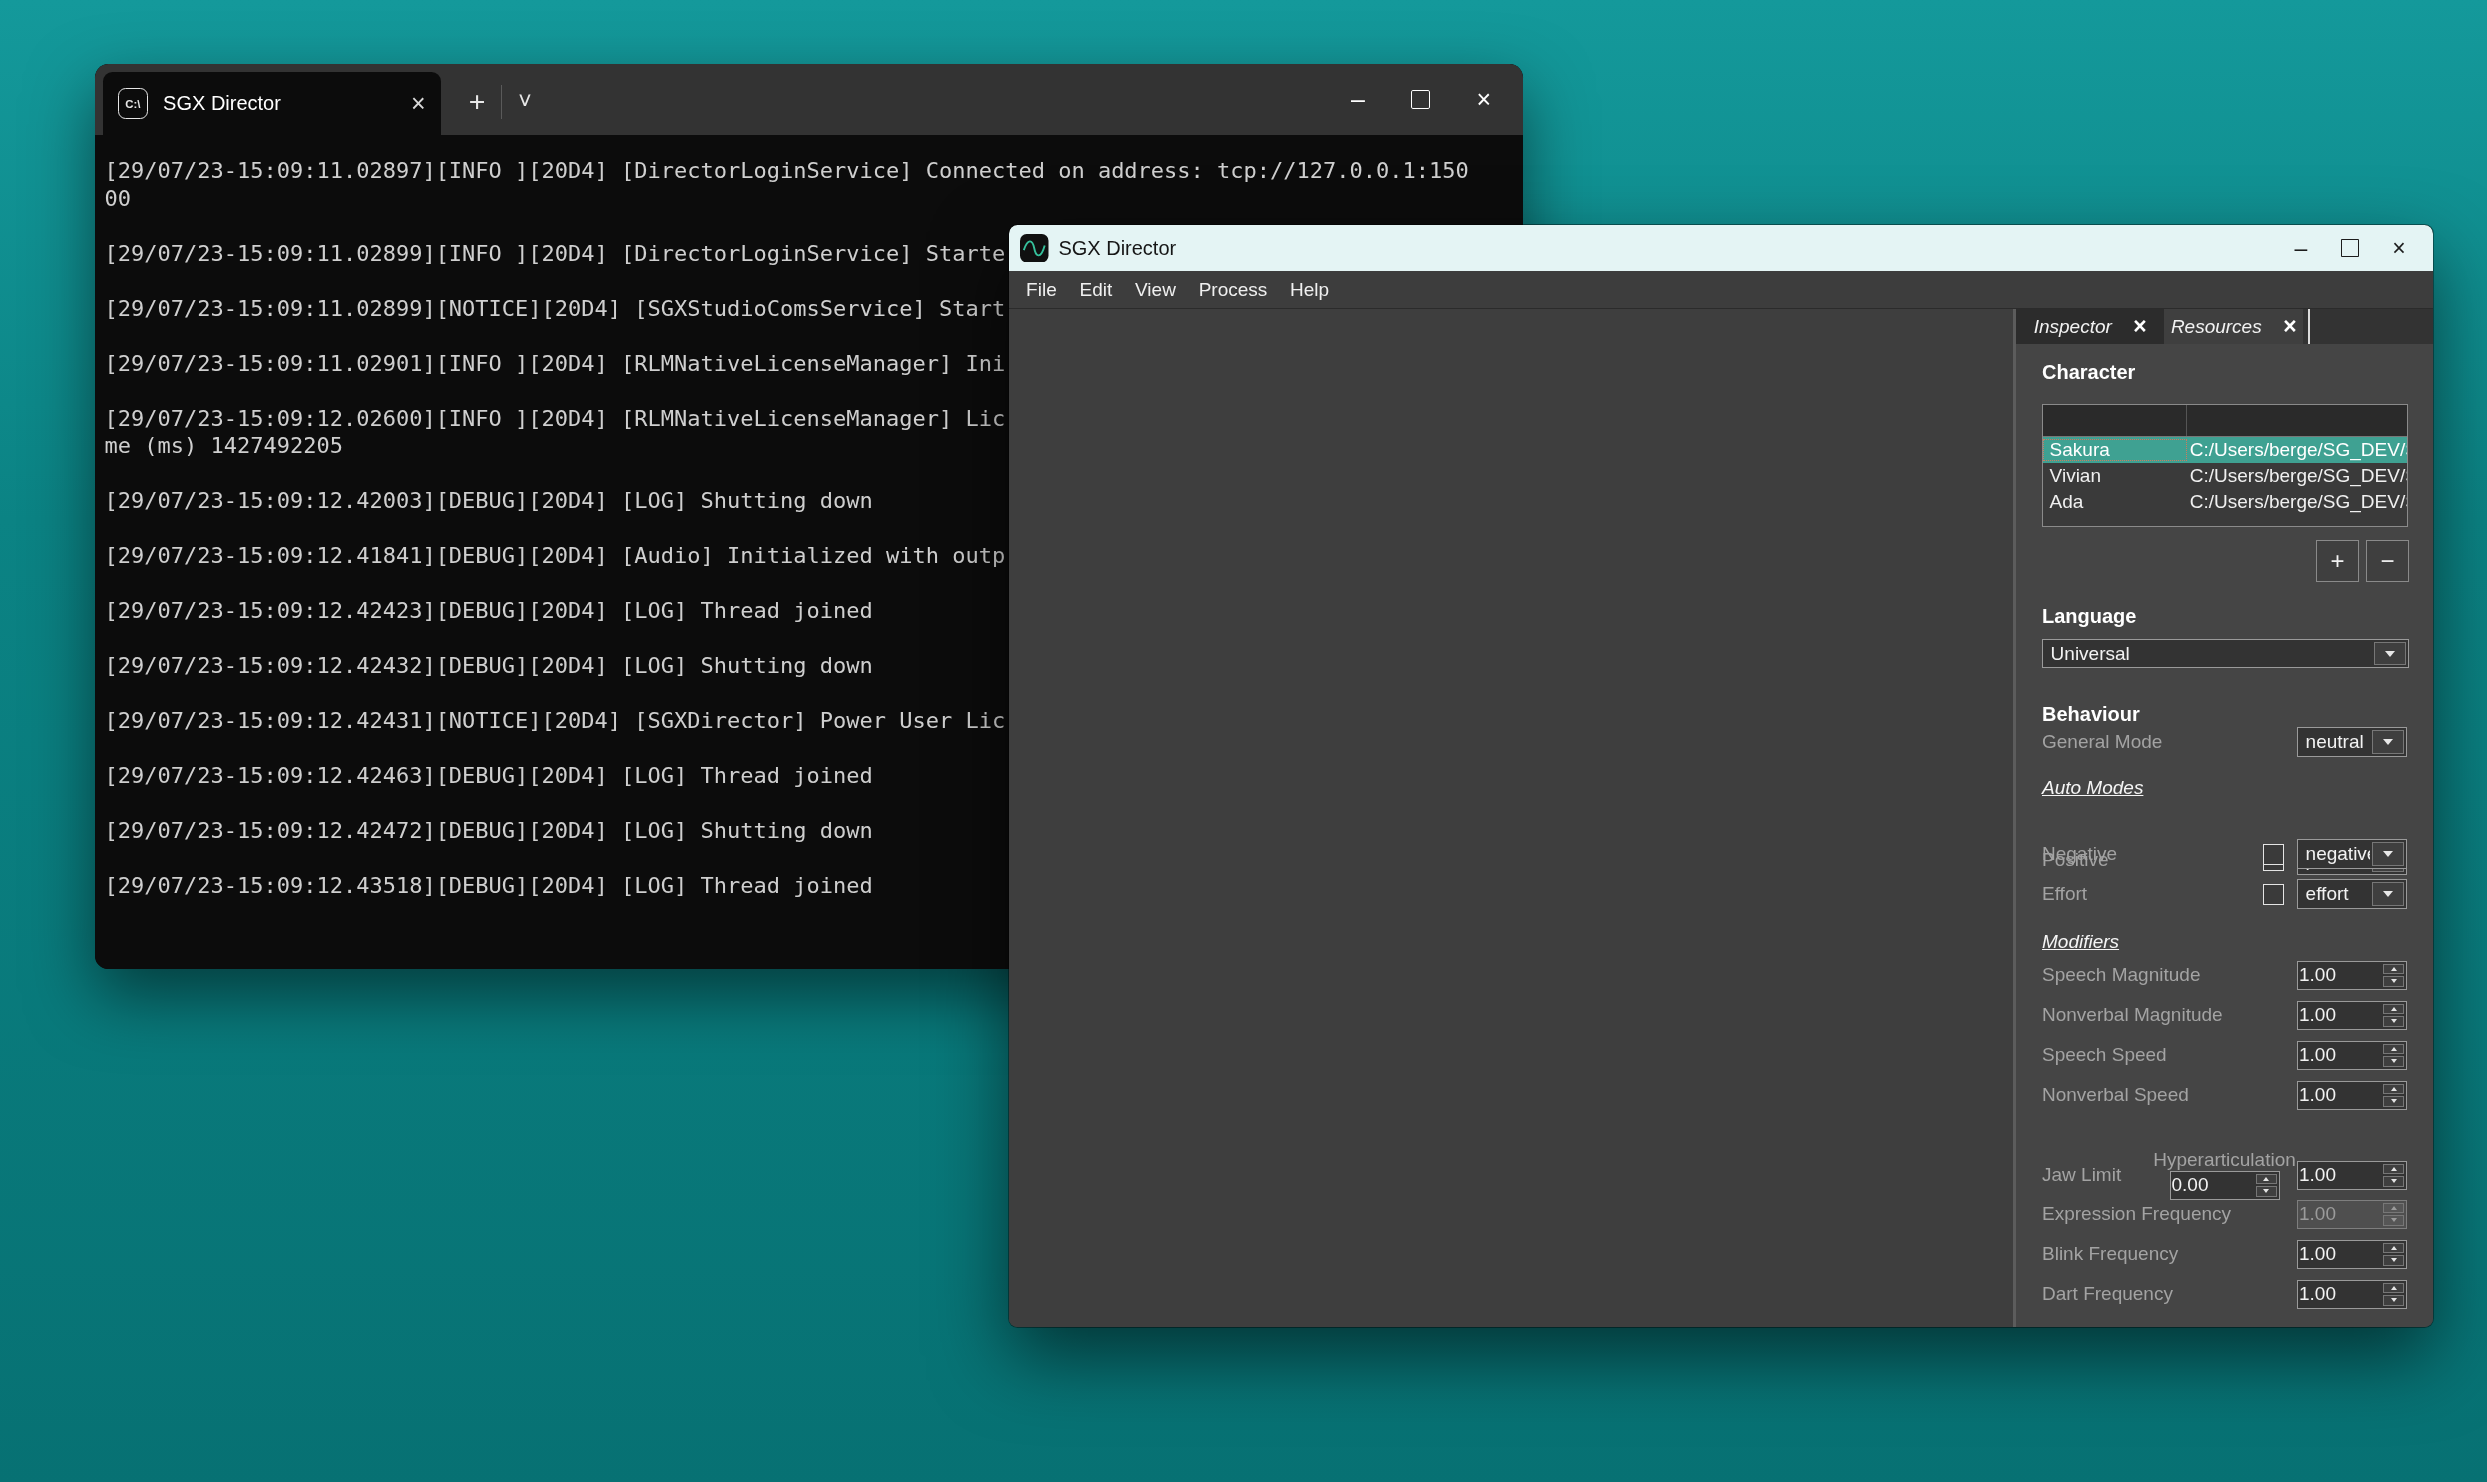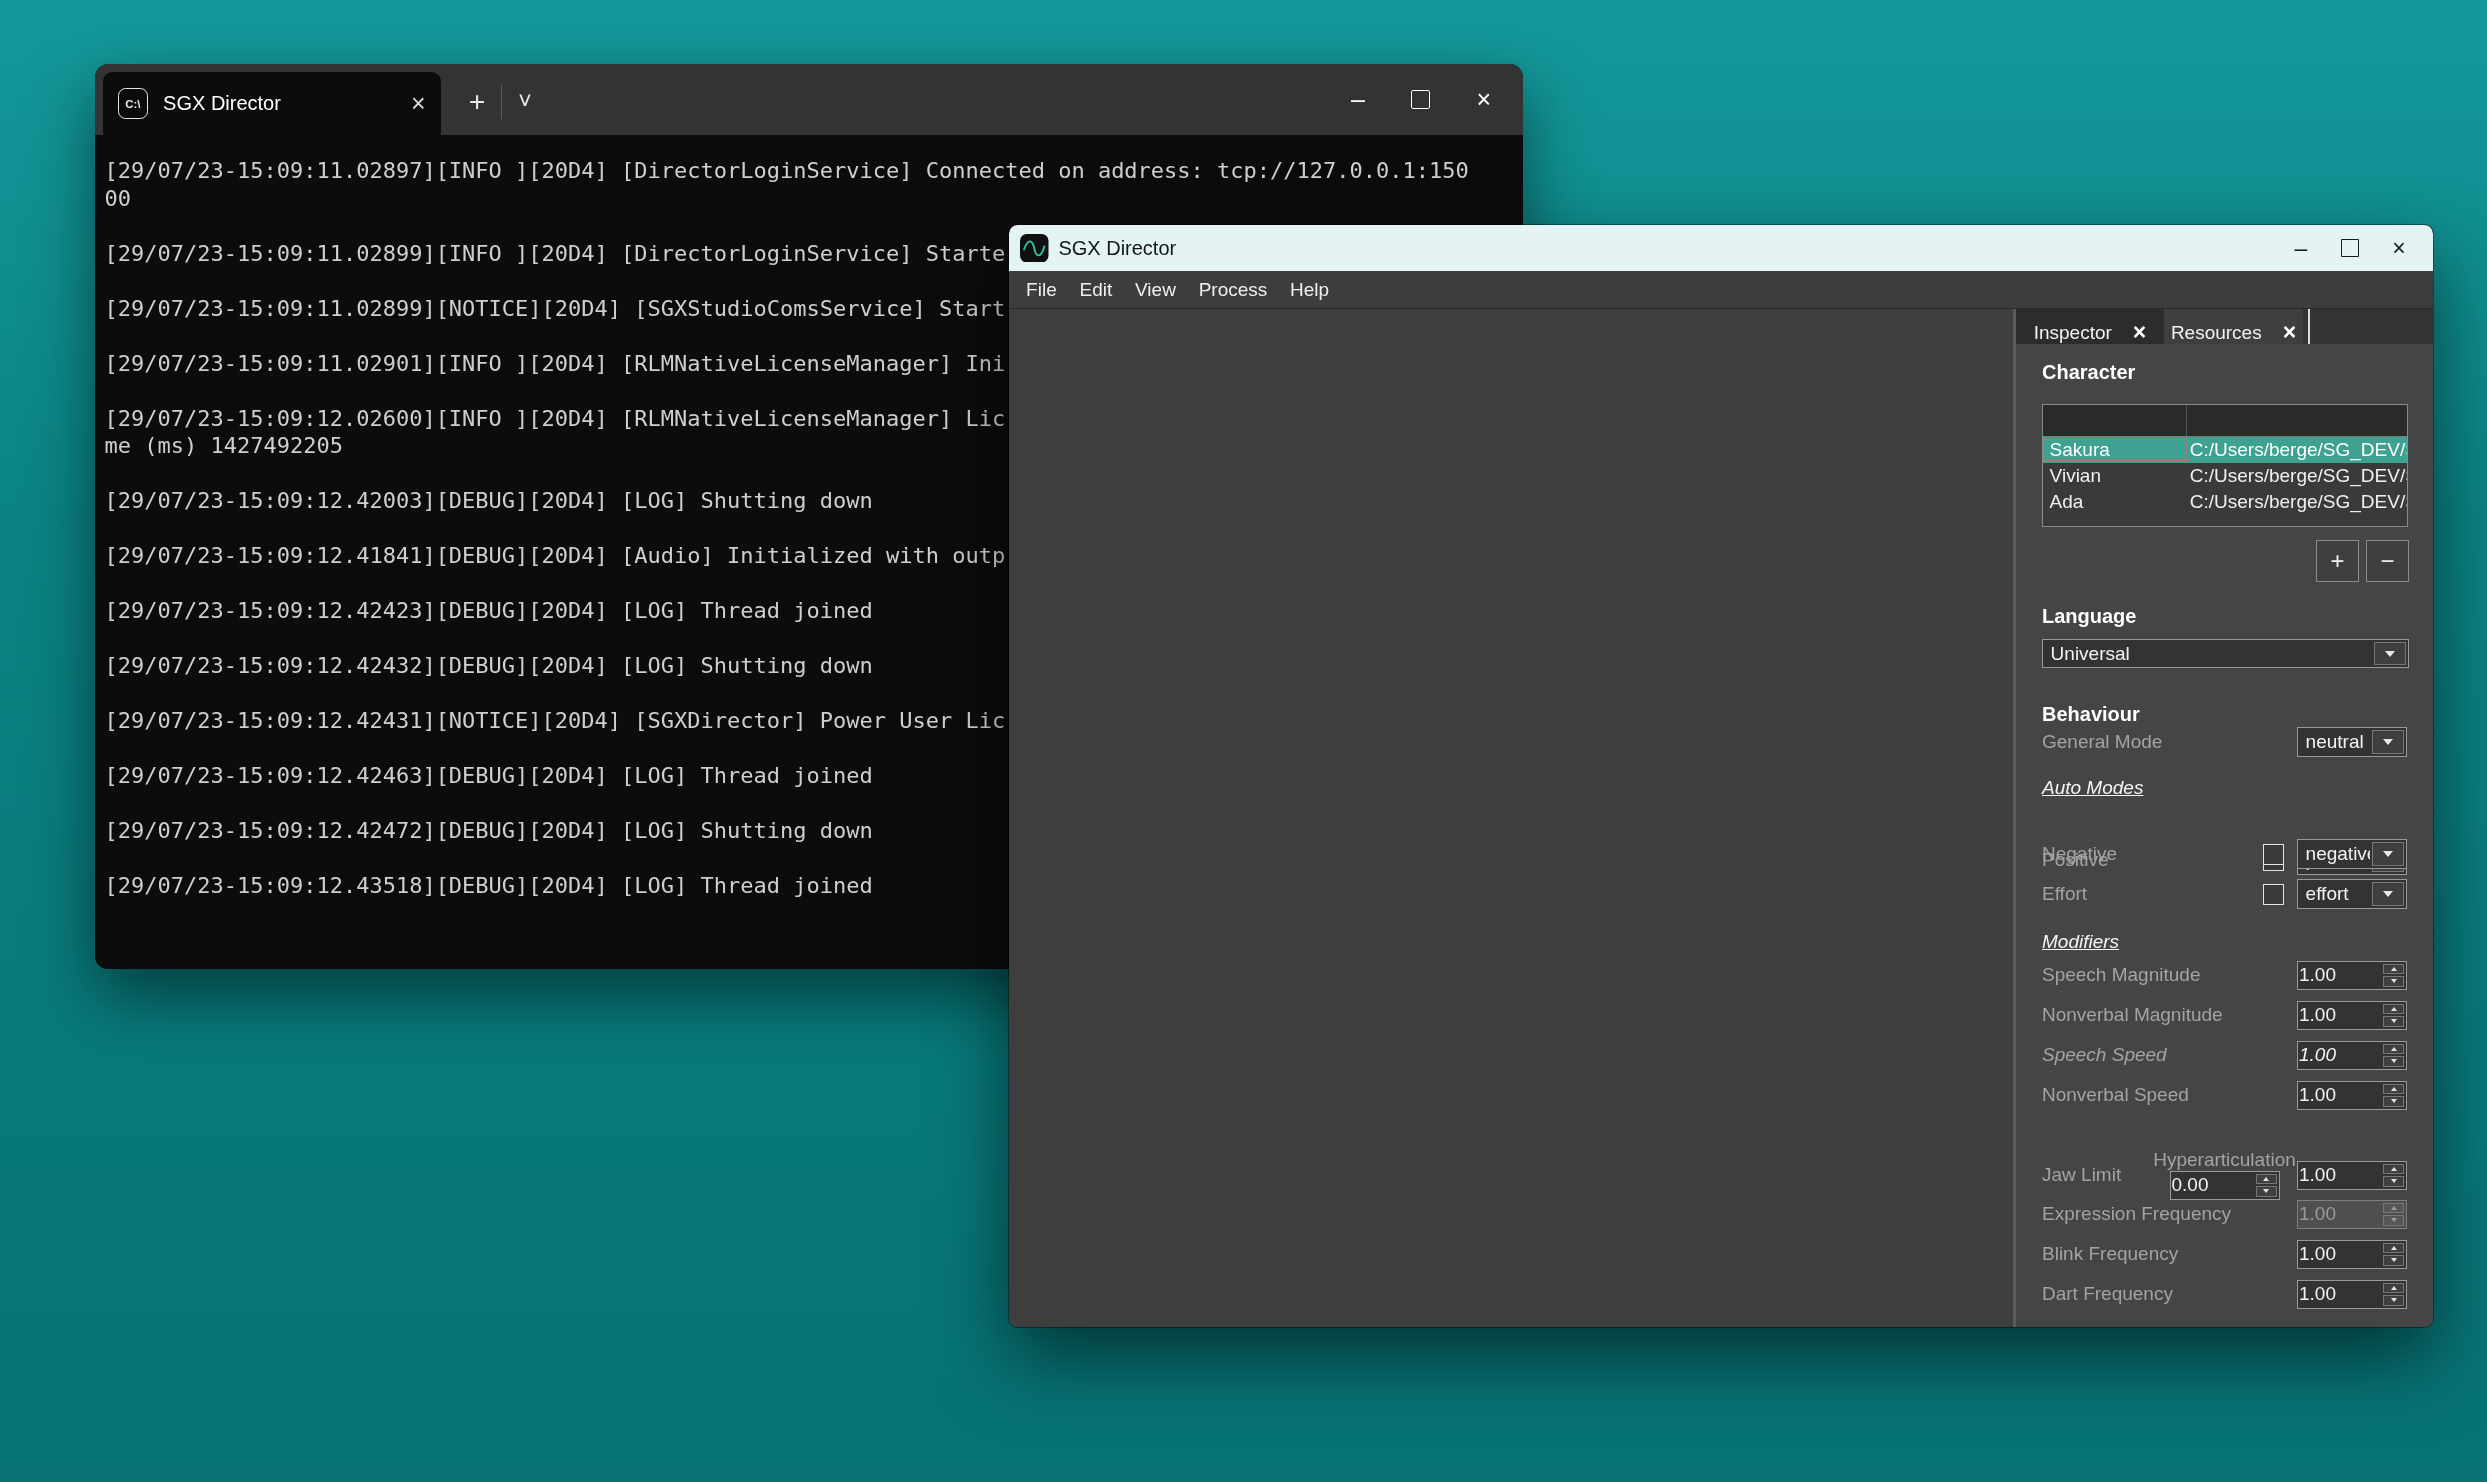--- a/index.html
+++ b/index.html
@@ -45,22 +45,22 @@
   .app-menubar{position:absolute;left:0;top:46px;right:0;height:38px;background:#3d3d3d;
     display:flex;align-items:center;padding-left:5.7px;border-bottom:0.9px solid #2b2b2b;box-sizing:border-box;}
   .menu-item{color:#f0f0f0;font-size:19px;padding:0 11.4px;height:38px;display:flex;align-items:center;}
   .app-content{position:absolute;left:0;top:84px;right:0;bottom:0;display:flex;}
   .app-canvas{flex:1 1 auto;background:#3e3e3e;}
   .app-splitter{flex:0 0 2.8px;background:#5c5c5c;}
   .app-panel{flex:0 0 417px;background:#454545;position:relative;}
 
   
   .panel-tabbar{position:absolute;left:0;top:0;right:0;height:35px;background:#333333;display:flex;}
-  .panel-tab{height:35px;display:flex;align-items:flex-end;justify-content:center;gap:21px;
-    font-size:19px;color:#f2f2f2;padding:0 17px;box-sizing:border-box;}
+  .panel-tab{height:35px;display:flex;align-items:center;justify-content:center;gap:21px;
+    font-size:19px;color:#f2f2f2;padding:0 17px;box-sizing:border-box;font-style:italic;}
   .panel-tab.inactive{background:#2c2c2c;width:148px;}
   .panel-tab.active{background:#3f3f3f;width:139px;}
   .tab-x{font-size:23px;font-weight:bold;color:#ffffff;line-height:23px;}
   .panel-tab-sep{position:absolute;left:292px;top:0;width:1.9px;height:35px;background:#dcdcdc;}
 
   .p-heading{position:absolute;left:26px;color:#ffffff;font-size:20px;font-weight:bold;}
   .p-subheading{position:absolute;left:26px;color:#f5f5f5;font-size:19px;font-style:italic;
     text-decoration:underline;}
 
   
@@ -311,21 +311,21 @@
             <span class="spin-btn">
                 <span class="tri-up-s"></span>
               </span>
             <span class="spin-btn">
                 <span class="tri-down-s"></span>
               </span>
           </span>
         </span>
       </div>
 
-      <div class="p-row" style="top:732px;height:28.5px;font-style:italic;">
+      <div class="p-row" style="top:732px;height:28.5px;">
         <span class="p-label">Speech Speed</span>
         <span class="spin">
           <span class="spin-val">1.00</span>
           <span class="spin-btns">
             <span class="spin-btn">
                 <span class="tri-up-s"></span>
               </span>
             <span class="spin-btn">
                 <span class="tri-down-s"></span>
               </span>

